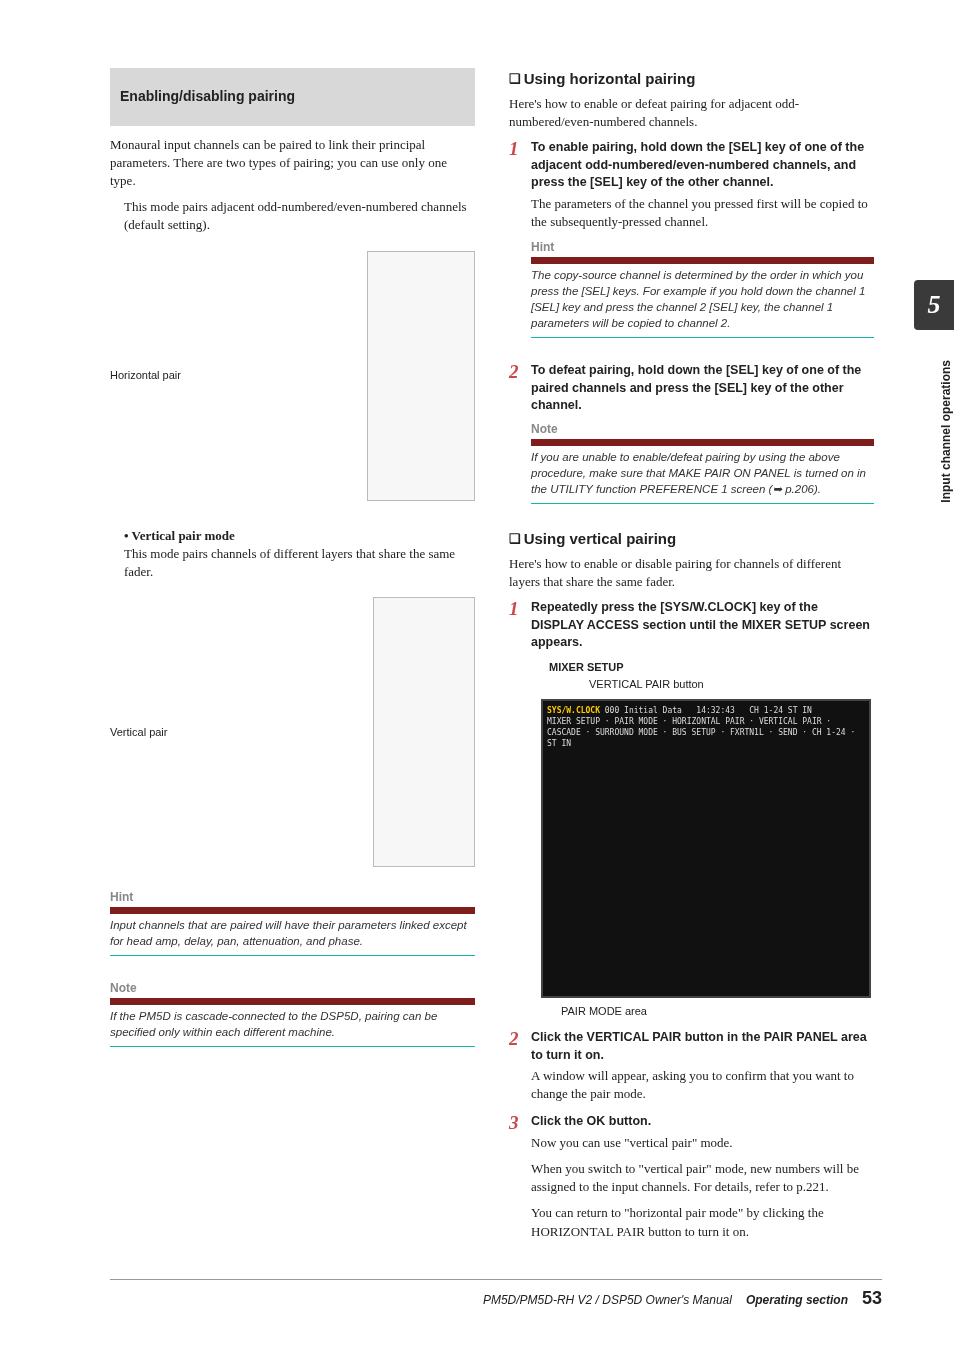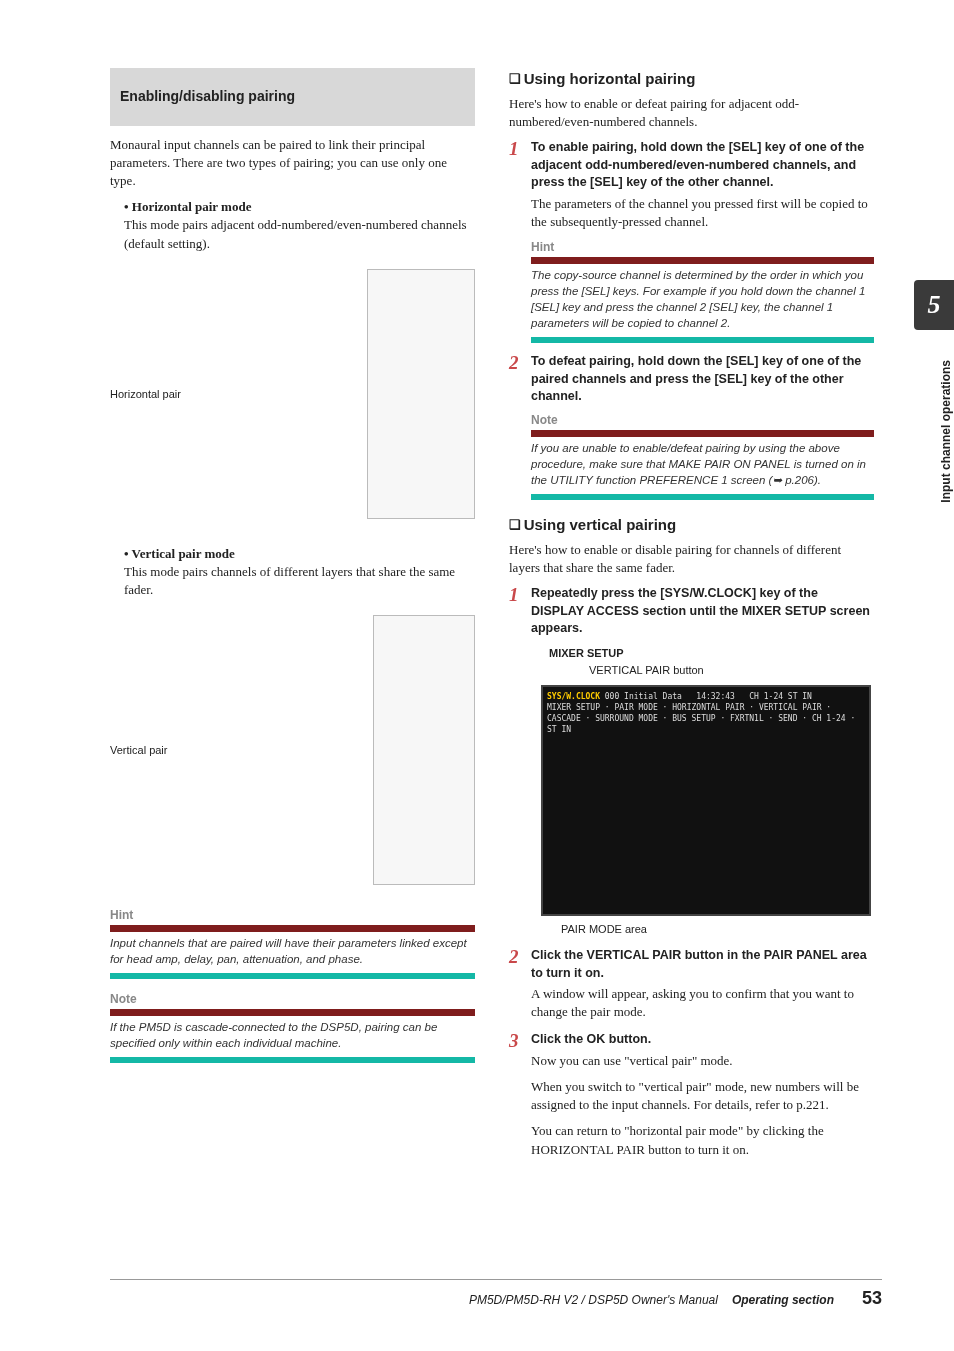--- a/index.html
+++ b/index.html
@@ -44,21 +44,21 @@
   .bullet-body { margin-left: 0; }
   .fig {
     display: block;
     margin: 10px auto 10px auto;
     background: #f7f7f7;
     border: 1px solid #bbb;
     box-sizing: border-box;
   }
   .fig1 { width: 160px; height: 250px; margin-left: 180px; }
   .fig2 { width: 130px; height: 270px; margin-left: 200px; }
-  .fig3 { width: 330px; height: 231px; margin: 6px 0 6px 10px; background: #111; border: 2px solid #444; }
+  .fig3 { width: 330px; height: 299px; margin: 6px 0 6px 10px; background: #111; border: 2px solid #444; }
   .fig-row { display: flex; align-items: center; }
   .fig-label {
     font-size: 11px;
     font-family: Arial, sans-serif;
     margin-right: 6px;
     white-space: nowrap;
   }
   .hintbar, .notebar {
     font-family: Verdana, Arial, sans-serif;
     font-weight: bold;
@@ -66,23 +66,23 @@
     font-size: 12px;
     margin-top: 12px;
     border-bottom: 7px solid #7f1d1d;
     padding-bottom: 1px;
   }
   .hint-body, .note-body {
     font-style: italic;
     font-size: 11.5px;
     font-family: Arial, sans-serif;
     color: #333;
-    border-bottom: 6px solid #14b8a6;
+    border-bottom: 1px solid #14b8a6;
     padding: 3px 0 6px 0;
-    margin-bottom: 0;
+    margin-bottom: 24px;
   }
   .heading2 {
     font-family: Verdana, Arial, sans-serif;
     font-weight: bold;
     font-size: 15px;
     margin: 0 0 6px 0;
   }
   .heading2 .sq {
     font-size: 13px;
     margin-right: 3px;
@@ -171,21 +171,21 @@
     gap: 14px;
     font-size: 12px;
     font-family: Arial, sans-serif;
   }
   .footer .model { font-style: italic; }
   .footer .sec { font-style: italic; font-weight: bold; }
   .footer .pg {
     font-family: Verdana, Arial, sans-serif;
     font-weight: bold;
     font-size: 18px;
-    margin-left: 14px;
+    margin-left: 0;
   }
   .mixer-placeholder {
     font-size: 8px;
     color: #ddd;
     font-family: monospace;
     padding: 4px;
     overflow: hidden;
   }
   .mixer-top { color: #fc0; font-weight: bold; }
 </style>
@@ -197,21 +197,20 @@
   <div class="chapter-tab">5</div>
   <div class="side-text">Input channel operations</div>
 
   <div class="columns">
 
     <div class="col">
       <div class="section-bar">Enabling/disabling pairing</div>
       <p>Monaural input channels can be paired to link their principal parameters. There are two types of pairing; you can use only one type.</p>
 
       <div class="bullet-block">
-        <div class="bullet-head">• <span>Horizontal pair mode</span></div>
         <div class="bullet-body">This mode pairs adjacent odd-numbered/even-numbered channels (default setting).</div>
       </div>
 
       <div class="fig-row">
         <div style="flex:1;text-align:right">
           <span class="fig-label">Horizontal pair</span>
         </div>
         <div class="fig fig1"></div>
       </div>
 
@@ -224,21 +223,21 @@
         <div style="flex:1;">
           <span class="fig-label">Vertical pair</span>
         </div>
         <div class="fig fig2"></div>
       </div>
 
       <div class="hintbar">Hint</div>
       <div class="hint-body">Input channels that are paired will have their parameters linked except for head amp, delay, pan, attenuation, and phase.</div>
 
       <div class="notebar">Note</div>
-      <div class="note-body">If the PM5D is cascade-connected to the DSP5D, pairing can be specified only within each individual machine.</div>
+      <div class="note-body">If the PM5D is cascade-connected to the DSP5D, pairing can be specified only within each different machine.</div>
     </div>
 
     <div class="col">
 
       <div class="heading2">
         <span class="sq">❏</span><span>Using horizontal pairing</span>
       </div>
       <p>Here's how to enable or defeat pairing for adjacent odd-numbered/even-numbered channels.</p>
 
       <ol class="steps">

